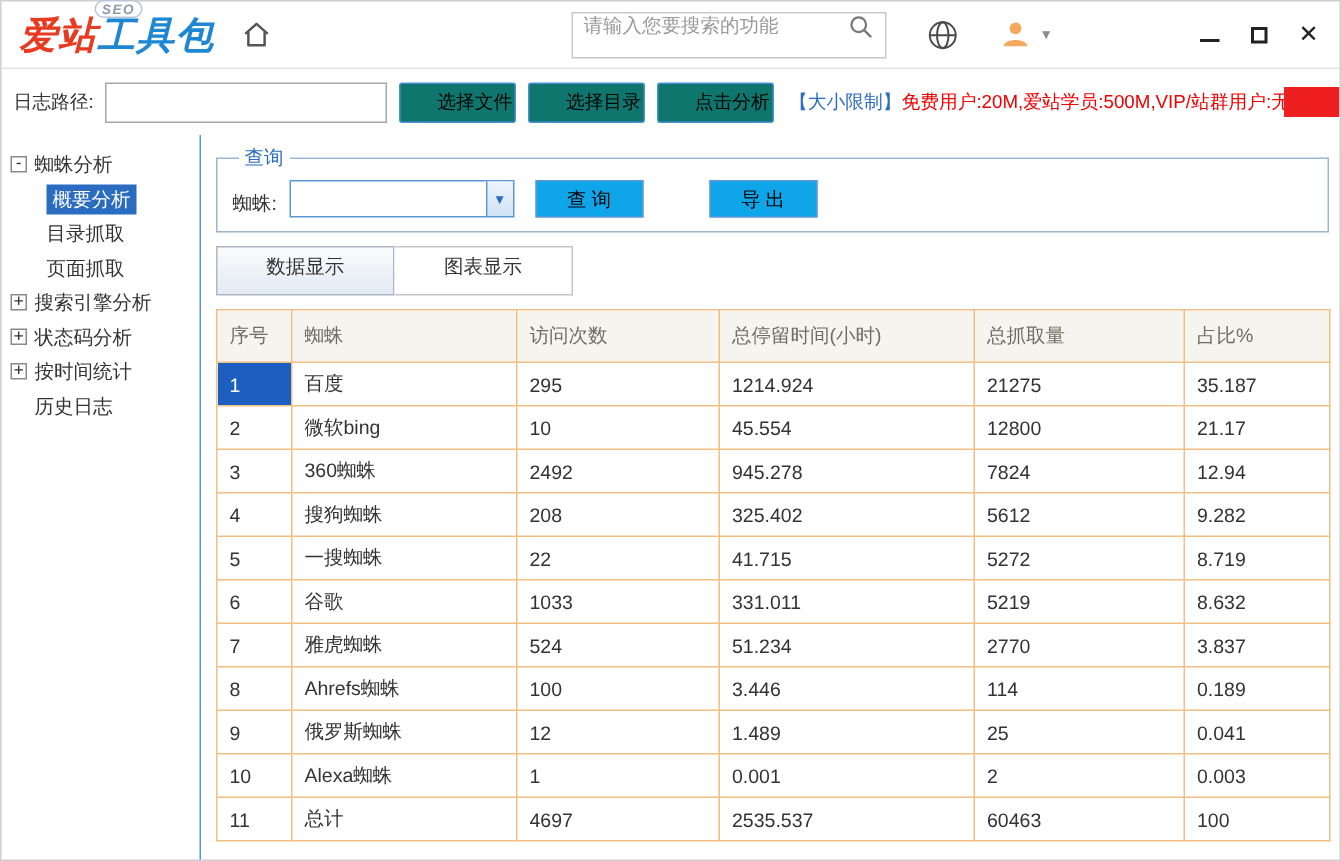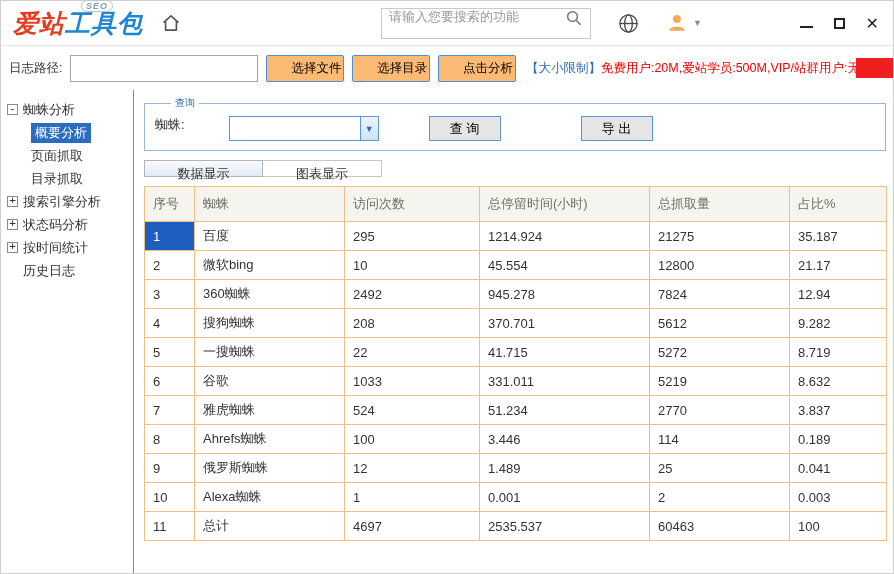--- a/index.html
+++ b/index.html
@@ -10,38 +10,38 @@
     --accent-blue:#2a6cc0; --brand-red:#e83a21; --brand-blue:#1e86d2;
     --table-border:#f2bf83; --selection-blue:#1c5fc0; --limit-red:#ef1f1f;
   }
   .window { width:894px; height:574px; border:1px solid #cfcfcf; display:flex; flex-direction:column; background:#fff; }
 
   
   .header { flex:0 0 45px; display:flex; align-items:center; padding:0 12px; border-bottom:1px solid #e3e3e3; }
   .logo { position:relative; display:flex; align-items:baseline; font-style:italic; font-weight:bold; letter-spacing:1px; }
   .logo .p1 { color:var(--brand-red); font-size:25px; }
   .logo .p2 { color:var(--brand-blue); font-size:25px; }
-  .logo .badge { position:absolute; top:-7px; left:68px; font-size:9px; color:#8a9bb0; border:1px solid #b9c6d6; border-radius:6px; padding:0 4px; background:#fff; }
+  .logo .badge { position:absolute; top:-7px; left:50px; font-size:9px; color:#8a9bb0; border:1px solid #b9c6d6; border-radius:6px; padding:0 4px; background:#fff; }
   .home { margin-left:18px; display:flex; align-items:center; cursor:pointer; }
   .search { margin-left:200px; width:210px; height:31px; border:1px solid #c9c9c9; display:flex; align-items:flex-start; padding:0 7px; }
   .search input { flex:1; border:none; outline:none; font-size:13px; color:#333; background:transparent; font-family:inherit; }
   .search input::placeholder { color:#9a9a9a; }
   .hicon { margin-left:26px; display:flex; align-items:center; cursor:pointer; }
   .user-wrap { margin-left:26px; display:flex; align-items:center; gap:5px; cursor:pointer; }
   .caret { color:#8a8a8a; font-size:9px; }
   .win-controls { margin-left:auto; display:flex; align-items:center; gap:21px; padding-right:2px; }
   .wc { cursor:pointer; color:#222; display:flex; align-items:center; justify-content:center; height:16px; }
   .wc-min { width:13px; border-bottom:2px solid #222; height:9px; }
   .wc-max { width:11px; height:11px; border:2px solid #222; }
   .wc-close { font-size:16px; font-weight:bold; }
 
   
   .toolbar { flex:0 0 44px; display:flex; align-items:center; padding:0 8px; gap:8px; position:relative; font-size:12.5px; white-space:nowrap; overflow:hidden; }
   .tb-input { width:238px; height:27px; border:1px solid #a6a6a6; padding:0 5px; font-size:13px; font-family:inherit; }
-  .tb-btn { min-width:62px; height:27px; border:1px solid #4a90d9; background:#fdba74; font-size:12.5px; padding:0 24px; cursor:pointer; border-radius:2px; font-family:Liberation Sans, sans-serif; }
+  .tb-btn { min-width:62px; height:27px; border:1px solid #4a90d9; background:#0f766e; font-size:12.5px; padding:0 24px; cursor:pointer; border-radius:2px; font-family:Liberation Sans, sans-serif; }
   .limit { margin-left:2px; }
   .limit .lp { color:var(--accent-blue); }
   .limit .lt { color:#f00000; }
   .limit-block { position:absolute; right:0; top:12px; width:37px; height:20px; background:var(--limit-red); }
 
   
   .notice { flex:0 0 26px; line-height:24px; padding:0 6px; color:#3c3ca0; font-size:13px; border-bottom:1px solid #5b97d5; }
 
   
   .body-row { flex:1; display:flex; min-height:0; }
@@ -49,31 +49,31 @@
   .tree-item { display:flex; align-items:center; height:23px; gap:5px; cursor:pointer; }
   .tree-item.child { margin-left:24px; }
   .tbox { flex:0 0 11px; width:11px; height:11px; border:1px solid #8a8a8a; background:#fff; font-size:11px; line-height:8px; text-align:center; color:#333; font-family:"DejaVu Sans Mono",monospace; }
   .tspacer { flex:0 0 11px; width:11px; }
   .tlabel { font-size:13px; }
   .tree-item.sel .tlabel { background:var(--accent-blue); color:#ffffff; padding:1px 4px; }
 
   .content { flex:1; padding:6px 8px 0 10px; min-width:0; }
 
   fieldset.query { border:1px solid #9ab6d4; width:742px; padding:6px 10px 9px; margin-bottom:9px; }
-  fieldset.query legend { color:var(--accent-blue); font-size:10px; padding:0 4px; margin-left:16px; }
-  .query-row { display:flex; align-items:flex-start;gap:36px; }
+  fieldset.query legend { color:var(--accent-blue); font-size:13px; padding:0 4px; margin-left:4px; }
+  .query-row { display:flex; align-items:flex-end; }
   .q-label { margin-right:8px; }
   .select { width:150px; height:25px; border:1px solid #5b97d5; display:flex; background:#fff; cursor:pointer; }
   .select .sv { flex:1; }
   .select .sarrow { width:18px; border-left:1px solid #5b97d5; background:linear-gradient(#eef5fd,#cfe2f5); display:flex; align-items:center; justify-content:center; color:var(--accent-blue); font-size:9px; }
-  .q-btn { width:72px; height:25px; border:1px solid #5b97d5; background:#e5e5e5; font-size:13px; cursor:pointer; margin-left:14px; font-family:Liberation Sans, sans-serif; }
+  .q-btn { width:72px; height:25px; border:1px solid #5b97d5; background:#0ea5e9; font-size:13px; cursor:pointer; margin-left:14px; font-family:Liberation Serif, serif; }
   .q-btn.export { margin-left:44px; }
 
   .tabs { display:flex; margin-bottom:9px; }
-  .tab { width:119px; height:17px; line-height:25px; text-align:center; border:1px solid #c6c6c6; font-size:13px; cursor:pointer; background:#fff; }
+  .tab { width:119px; height:33px; line-height:25px; text-align:center; border:1px solid #c6c6c6; font-size:13px; cursor:pointer; background:#fff; }
   .tab + .tab { border-left:none; }
   .tab.active { background:linear-gradient(#fbfbfb,#e2eaf5); border-color:#adb6c2; }
 
   table.data { border-collapse:collapse; width:742px; table-layout:fixed; }
   .data th, .data td { border:1px solid var(--table-border); font-size:13px; text-align:left; padding:0 4px 0 8px; overflow:hidden; white-space:nowrap; }
   .data th { height:35px; background:#f5f4ef; color:#6e6e64; font-weight:normal;margin-left:34px; }
   .data td { height:29px; background:#fff; color:#333; }
   .data td.selcell { background:var(--selection-blue); color:#fff; }
   .c0{width:50px;} .c1{width:150px;} .c2{width:135px;} .c3{width:170px;} .c4{width:140px;} .c5{width:97px;}
 </style>
@@ -147,24 +147,24 @@
 
     <div class="sidebar">
         <div class="tree-item">
           <span class="tbox">-</span>
           <span class="tlabel">蜘蛛分析</span>
         </div>
         <div class="tree-item child sel">
           <span class="tlabel">概要分析</span>
         </div>
         <div class="tree-item child">
+          <span class="tlabel">目录抓取</span>
+        </div>
+        <div class="tree-item child">
           <span class="tlabel">页面抓取</span>
-        </div>
-        <div class="tree-item child">
-          <span class="tlabel">目录抓取</span>
         </div>
         <div class="tree-item">
           <span class="tbox">+</span>
           <span class="tlabel">搜索引擎分析</span>
         </div>
         <div class="tree-item">
           <span class="tbox">+</span>
           <span class="tlabel">状态码分析</span>
         </div>
         <div class="tree-item">
@@ -230,21 +230,21 @@
               <td class="c1">360蜘蛛</td>
               <td class="c2">2492</td>
               <td class="c3">945.278</td>
               <td class="c4">7824</td>
               <td class="c5">12.94</td>
             </tr>
             <tr>
               <td class="c0">4</td>
               <td class="c1">搜狗蜘蛛</td>
               <td class="c2">208</td>
-              <td class="c3">370.701</td>
+              <td class="c3">325.402</td>
               <td class="c4">5612</td>
               <td class="c5">9.282</td>
             </tr>
             <tr>
               <td class="c0">5</td>
               <td class="c1">一搜蜘蛛</td>
               <td class="c2">22</td>
               <td class="c3">41.715</td>
               <td class="c4">5272</td>
               <td class="c5">8.719</td>

